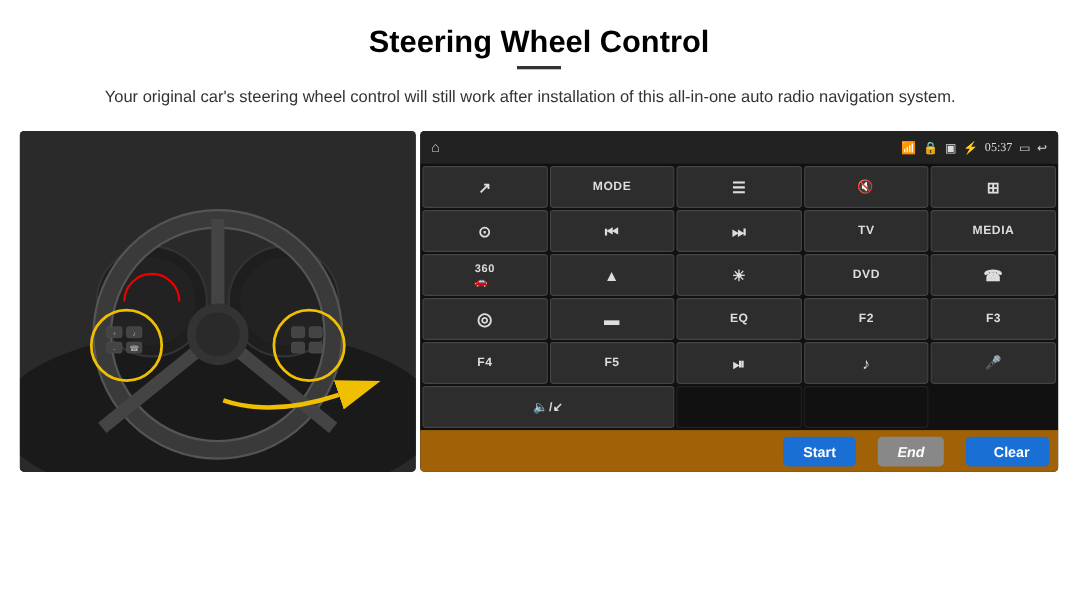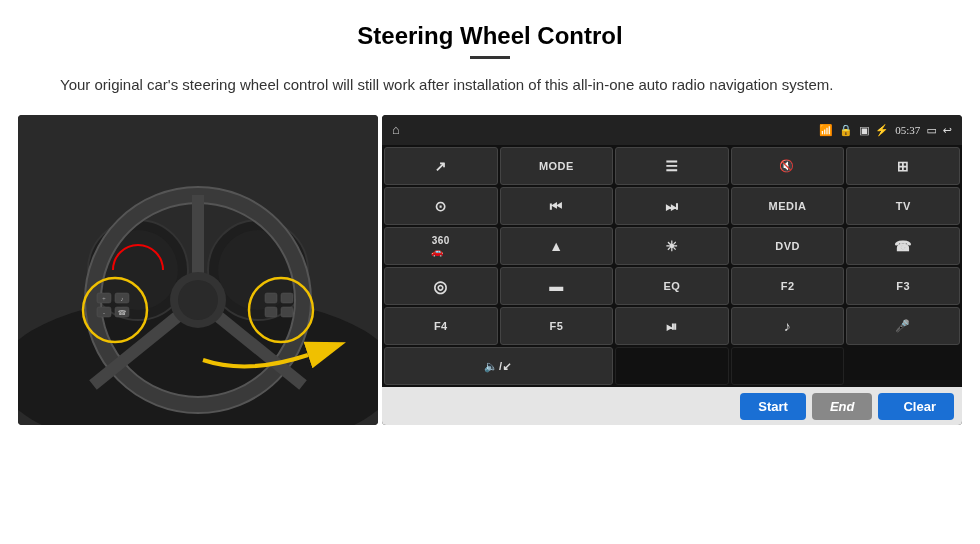--- a/index.html
+++ b/index.html
@@ -5,34 +5,34 @@
     * { box-sizing: border-box; margin: 0; padding: 0; }
     body {
       font-family: Georgia, serif;
       background: #fff;
       width: 980px;
       height: 544px;
       overflow: hidden;
     }
     .page-title {
       text-align: center;
-      font-size: 24px;
+      font-size: 28px;
       font-weight: bold;
       padding-top: 22px;
       padding-bottom: 6px;
       font-family: Arial, sans-serif;
     }
     .title-divider {
       width: 40px;
       height: 3px;
       background: #333;
       margin: 0 auto 14px auto;
     }
     .subtitle {
-      text-align: left;
+      text-align: center;
       font-size: 15px;
       color: #333;
       line-height: 1.6;
       padding: 0 76px 18px 60px;
       font-family: Arial, sans-serif;
     }
     .content-row {
       display: flex;
       flex-direction: row;
       gap: 0;
@@ -88,26 +88,26 @@
       font-size: 11px;
       font-family: Arial, sans-serif;
       font-weight: bold;
       cursor: pointer;
       letter-spacing: 0.5px;
       transition: background 0.1s;
     }
     .panel-btn .btn-icon { font-size: 14px; }
     .panel-btn.wide-btn { grid-column: span 2; }
     .panel-bottom-bar {
-      background: #e5e5e5;
+      background: #a16207;
       display: flex;
       justify-content: flex-end;
       align-items: center;
       padding: 4px 8px;
-      gap: 6px;
+      gap: 20px;
       height: 38px;
     }
     .bottom-action-btn {
       padding: 6px 18px;
       border-radius: 4px;
       font-size: 13px;
       font-weight: bold;
       font-family: Arial, sans-serif;
       cursor: pointer;
       border: none;
@@ -212,22 +212,22 @@
 
         <div class="panel-btn">
             <span class="btn-icon">⊙</span>
           </div>
         <div class="panel-btn">
             <span class="btn-icon">⏮</span>
           </div>
         <div class="panel-btn">
             <span class="btn-icon">⏭</span>
           </div>
+        <div class="panel-btn">TV</div>
         <div class="panel-btn">MEDIA</div>
-        <div class="panel-btn">TV</div>
 
         <div class="panel-btn" style="font-size:10px">360<br>🚗</div>
         <div class="panel-btn">
             <span class="btn-icon">▲</span>
           </div>
         <div class="panel-btn">
             <span class="btn-icon">☀</span>
           </div>
         <div class="panel-btn">DVD</div>
 

